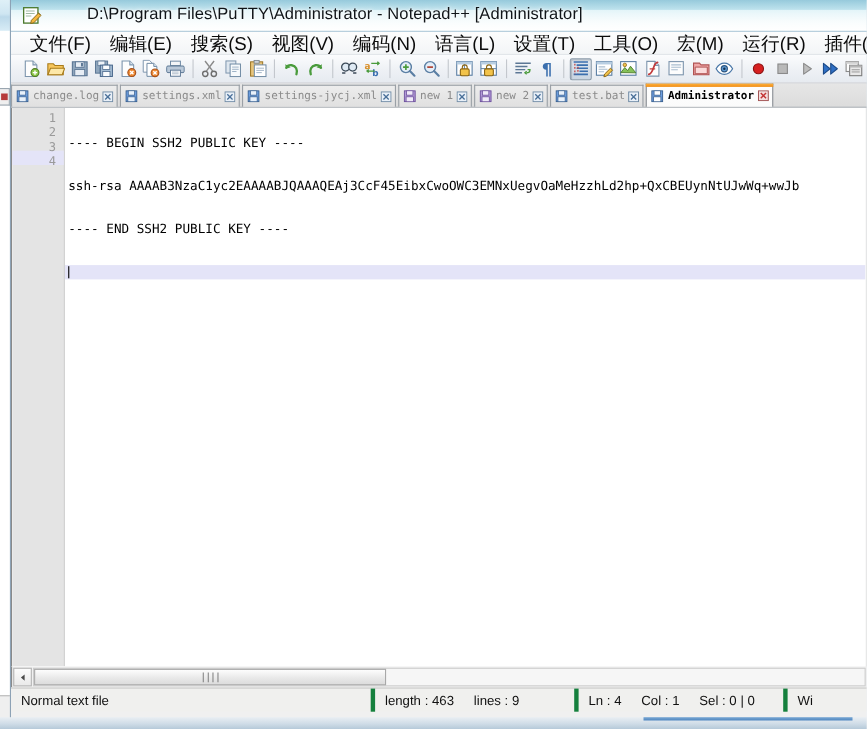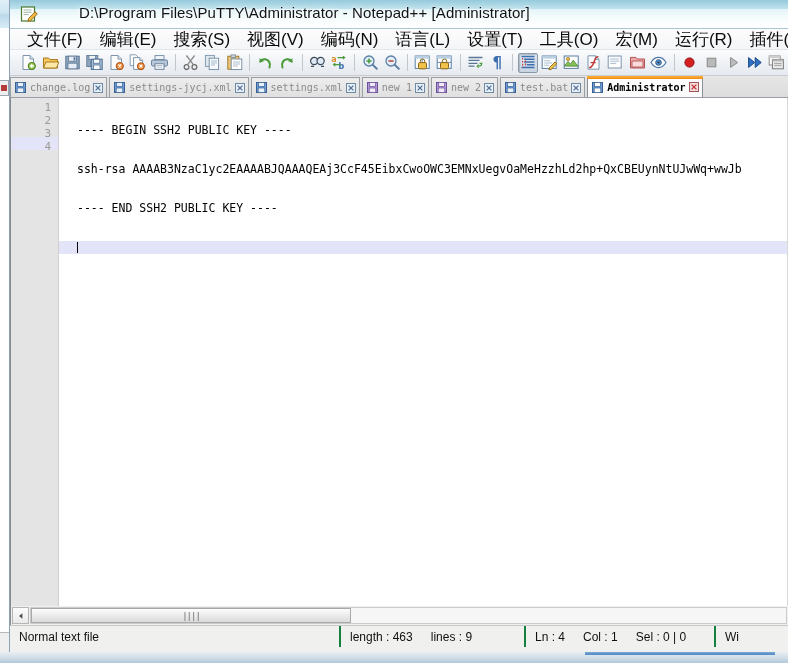--- a/index.html
+++ b/index.html
@@ -179,21 +179,21 @@
   .code{
     position:absolute;left:48px;top:0;right:0;bottom:0;
     font-family:"DejaVu Sans Mono","Liberation Mono",monospace;
     font-size:11.5px;
     line-height:13px;
     color:#000000;
     white-space:pre;
     overflow:hidden;
   }
   .code-line{
-    height:13px;padding-left:18px;
+    height:13px;padding-left:3px;
     white-space:pre;
     box-sizing:border-box;
   }
   .code-line.current{background:#e4e4f8;}
   .cur-hl-gutter{
     position:absolute;left:0;right:0;height:13px;background:#e4e4f8;
   }
   .caret{
     display:inline-block;width:1px;height:11px;background:#000;
     vertical-align:-2px;
@@ -234,21 +234,21 @@
   .statusbar{
     position:relative;height:21px;
     background:#f0f0ee;
     border-top:1px solid #c8c8c8;
     display:flex;align-items:stretch;
     font-size:12px;color:#111;
   }
   .sb-cell{
     display:flex;align-items:center;
     padding-left:9px;
-    border-right:2px solid #15803d;
+    border-right:4px solid #15803d;
     box-sizing:border-box;
     white-space:nowrap;
     overflow:hidden;
   }
   .sb-sub{margin-right:18px;}
   
   .win-bottom{
     position:absolute;left:0;bottom:0;width:788px;height:11px;
     background:linear-gradient(180deg,#e9eef3 0%,#cfdce7 55%,#b4c8d8 100%);
   }
@@ -600,38 +600,38 @@
       </div>
 
       <div class="tab">
         <span class="tab-ico">
           <svg width="11" height="11" viewBox="0 0 11 11">
             <rect x="0.5" y="0.5" width="10" height="10" fill="#6f9fe0" stroke="#39608f" stroke-width="1"></rect>
             <rect x="2.6" y="0.5" width="5.8" height="4" fill="#e8f1fb" stroke="#39608f" stroke-width="0.7"></rect>
             <rect x="2.2" y="6" width="6.6" height="4.5" fill="#e8f1fb" stroke="#39608f" stroke-width="0.7"></rect>
           </svg>
         </span>
-        <span>settings-jycj.xml</span>
+        <span>settings.xml</span>
         <span class="tab-x">
           <svg width="10" height="10" viewBox="0 0 10 10">
             <rect x="0.5" y="0.5" width="9" height="9" fill="#e9f0f8" stroke="#6f8aa4" stroke-width="1"></rect>
             <path d="M2.6 2.6l4.8 4.8M7.4 2.6l-4.8 4.8" stroke="#4a7099" stroke-width="1.2"></path>
           </svg>
         </span>
       </div>
 
       <div class="tab">
         <span class="tab-ico">
           <svg width="11" height="11" viewBox="0 0 11 11">
             <rect x="0.5" y="0.5" width="10" height="10" fill="#6f9fe0" stroke="#39608f" stroke-width="1"></rect>
             <rect x="2.6" y="0.5" width="5.8" height="4" fill="#e8f1fb" stroke="#39608f" stroke-width="0.7"></rect>
             <rect x="2.2" y="6" width="6.6" height="4.5" fill="#e8f1fb" stroke="#39608f" stroke-width="0.7"></rect>
           </svg>
         </span>
-        <span>settings.xml</span>
+        <span>settings-jycj.xml</span>
         <span class="tab-x">
           <svg width="10" height="10" viewBox="0 0 10 10">
             <rect x="0.5" y="0.5" width="9" height="9" fill="#e9f0f8" stroke="#6f8aa4" stroke-width="1"></rect>
             <path d="M2.6 2.6l4.8 4.8M7.4 2.6l-4.8 4.8" stroke="#4a7099" stroke-width="1.2"></path>
           </svg>
         </span>
       </div>
 
       <div class="tab">
         <span class="tab-ico">

